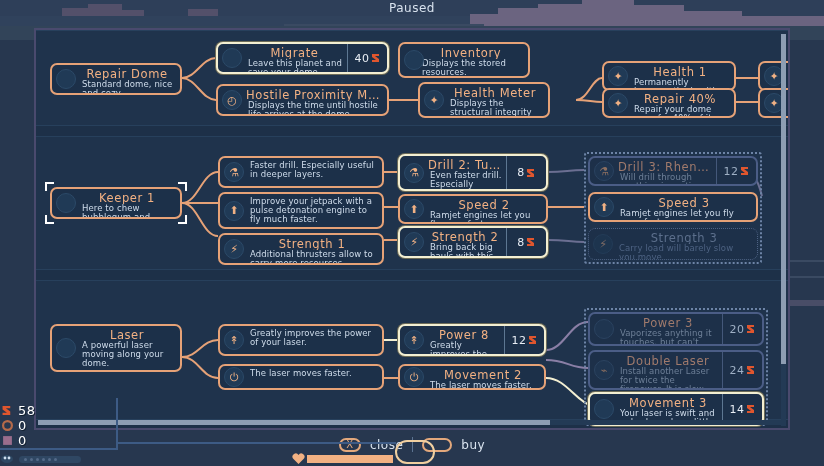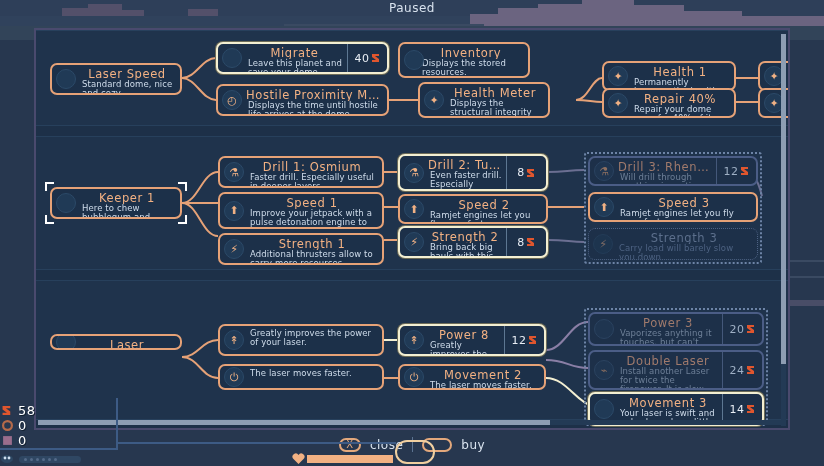--- a/index.html
+++ b/index.html
@@ -232,21 +232,21 @@
       <g fill="none" stroke="#f3efd2" stroke-width="2">
         <path d="M510,348 C530,348 540,372 556,376"></path>
       </g>
       <g fill="none" stroke="#f3efd2" stroke-width="2">
         <path d="M348,310 L362,310"></path>
       </g>
     </svg>
 
     <div class="node plain" style="left:14px; top:33px; width:132px; height:32px;">
       <span class="ico"></span>
-      <span class="ttl">Laser Speed</span>
+      <span class="ttl">Repair Dome</span>
       <span class="dsc">Standard dome, nice and cozy.</span>
     </div>
 
     <div class="node sel haspx" style="left:180px; top:12px; width:173px; height:32px;">
       <span class="ico"></span>
       <span class="ttl">Migrate</span>
       <span class="dsc">Leave this planet and save your dome.</span>
       <span class="price">
         <span>40</span>
         <svg class="coin" viewBox="0 0 9 10">
@@ -299,27 +299,25 @@
     </div>
     <div class="brackets" style="left:9px; top:152px; width:142px; height:42px;">
       <i class="tl"></i>
         <i class="tr"></i>
         <i class="bl"></i>
         <i class="br"></i>
     </div>
 
     <div class="node plain" style="left:182px; top:126px; width:166px; height:32px;">
       <span class="ico">⚗</span>
-      <span class="ttl">Drill 1: Osmium</span>
       <span class="dsc">Faster drill. Especially useful in deeper layers.</span>
     </div>
 
     <div class="node plain" style="left:182px; top:162px; width:166px; height:37px;">
       <span class="ico">⬆</span>
-      <span class="ttl">Speed 1</span>
       <span class="dsc">Improve your jetpack with a pulse detonation engine to fly much faster.</span>
     </div>
 
     <div class="node plain" style="left:182px; top:203px; width:166px; height:32px;">
       <span class="ico">⚡</span>
       <span class="ttl">Strength 1</span>
       <span class="dsc">Additional thrusters allow to carry more resources.</span>
     </div>
 
     <div class="node sel haspx" style="left:362px; top:124px; width:150px; height:37px;">
@@ -368,24 +366,24 @@
 
     <div class="node plain" style="left:552px; top:162px; width:170px; height:30px;">
       <span class="ico">⬆</span>
       <span class="ttl">Speed 3</span>
       <span class="dsc">Ramjet engines let you fly even faster.</span>
     </div>
 
     <div class="node ghost" style="left:552px; top:198px; width:170px; height:32px;">
       <span class="ico">⚡</span>
       <span class="ttl">Strength 3</span>
-      <span class="dsc">Carry load will barely slow you down.</span>
-    </div>
-
-    <div class="node plain" style="left:14px; top:304px; width:132px; height:16px;">
+      <span class="dsc">Carry load will barely slow you move.</span>
+    </div>
+
+    <div class="node plain" style="left:14px; top:294px; width:132px; height:48px;">
       <span class="ico"></span>
       <span class="ttl">Laser</span>
       <span class="dsc">A powerful laser moving along your dome.</span>
     </div>
 
     <div class="node plain" style="left:182px; top:294px; width:166px; height:32px;">
       <span class="ico">↟</span>
       <span class="dsc">Greatly improves the power of your laser.</span>
     </div>
 

